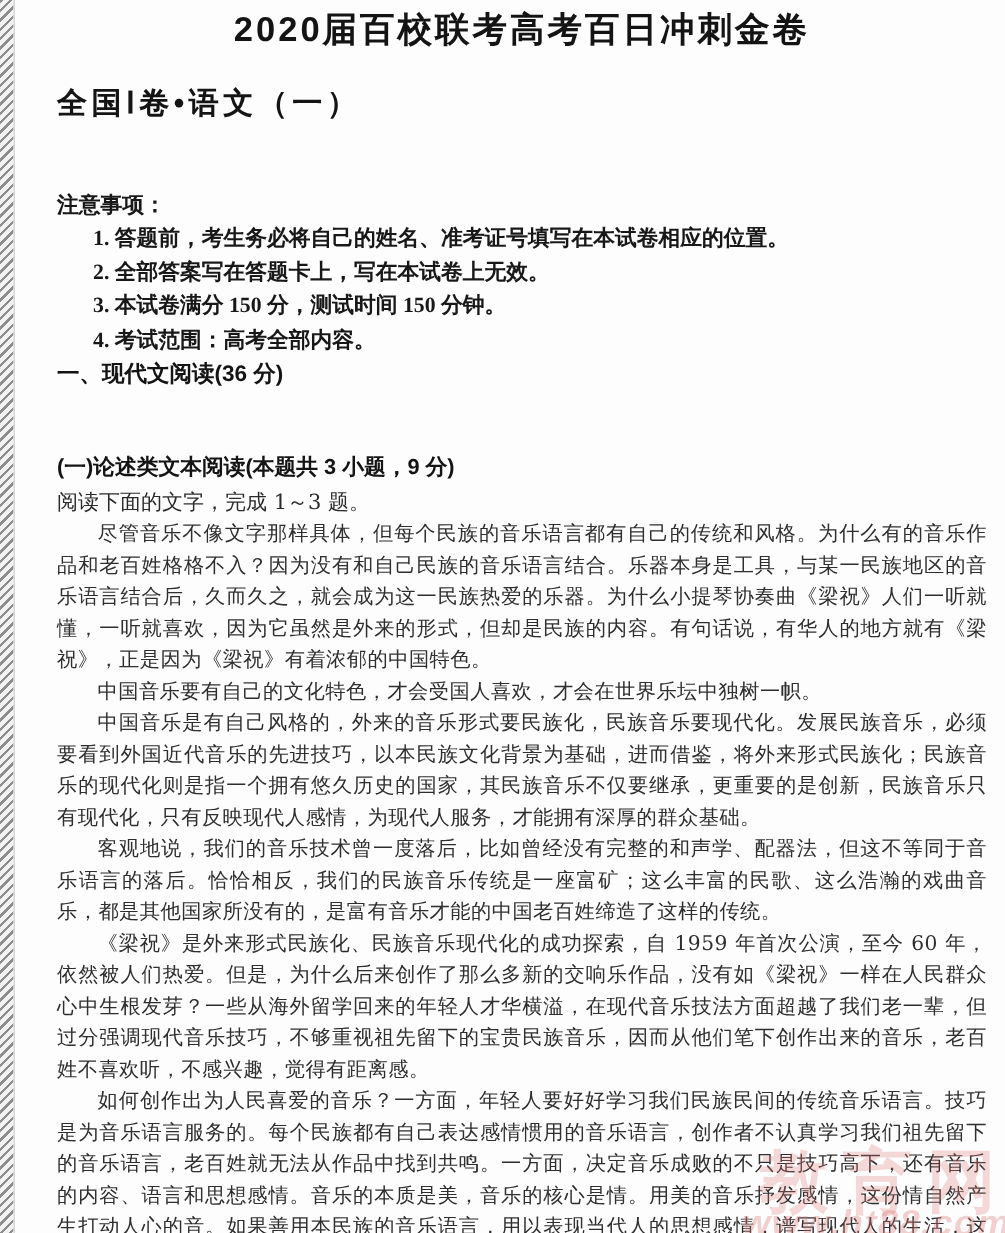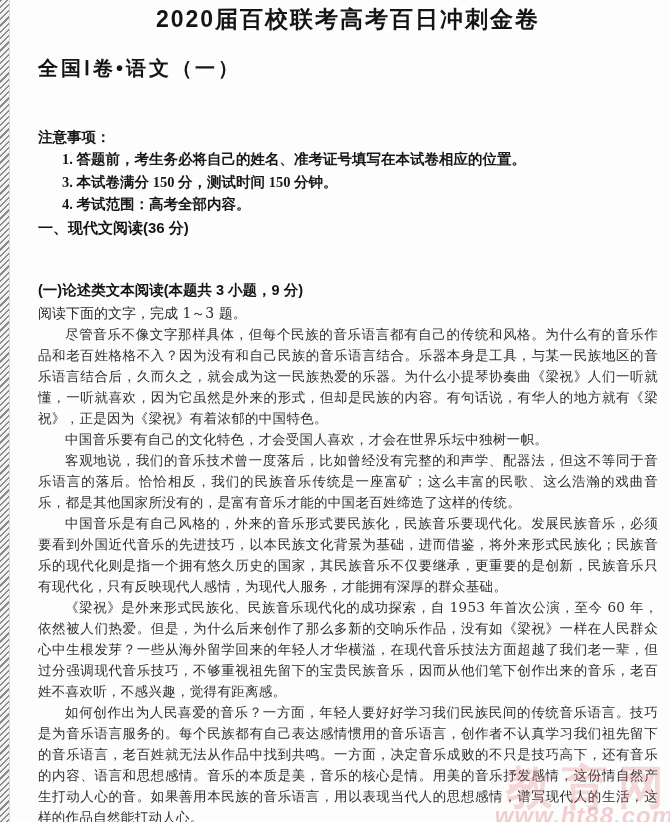--- a/index.html
+++ b/index.html
@@ -95,34 +95,35 @@
   <div class="edge"></div>
 
   <div class="content">
 
     <h1 class="title">2020届百校联考高考百日冲刺金卷</h1>
     <h2 class="subtitle">全国Ⅰ卷•语文（一）</h2>
 
     <div class="notice">
       <div class="notice-heading">注意事项：</div>
       <div class="notice-item">1. 答题前，考生务必将自己的姓名、准考证号填写在本试卷相应的位置。</div>
+      <div class="notice-item">2. 全部答案写在答题卡上，写在本试卷上无效。</div>
       <div class="notice-item">3. 本试卷满分 150 分，测试时间 150 分钟。</div>
       <div class="notice-item">4. 考试范围：高考全部内容。</div>
     </div>
 
     <div class="part-heading">一、现代文阅读(36 分)</div>
     <div class="sub-heading">(一)论述类文本阅读(本题共 3 小题，9 分)</div>
     <div class="instruction">阅读下面的文字，完成 1～3 题。</div>
 
     <div class="doc-body">
       <p>尽管音乐不像文字那样具体，但每个民族的音乐语言都有自己的传统和风格。为什么有的音乐作品和老百姓格格不入？因为没有和自己民族的音乐语言结合。乐器本身是工具，与某一民族地区的音乐语言结合后，久而久之，就会成为这一民族热爱的乐器。为什么小提琴协奏曲《梁祝》人们一听就懂，一听就喜欢，因为它虽然是外来的形式，但却是民族的内容。有句话说，有华人的地方就有《梁祝》，正是因为《梁祝》有着浓郁的中国特色。</p>
       <p>中国音乐要有自己的文化特色，才会受国人喜欢，才会在世界乐坛中独树一帜。</p>
+      <p>中国音乐是有自己风格的，外来的音乐形式要民族化，民族音乐要现代化。发展民族音乐，必须要看到外国近代音乐的先进技巧，以本民族文化背景为基础，进而借鉴，将外来形式民族化；民族音乐的现代化则是指一个拥有悠久历史的国家，其民族音乐不仅要继承，更重要的是创新，民族音乐只有现代化，只有反映现代人感情，为现代人服务，才能拥有深厚的群众基础。</p>
       <p>客观地说，我们的音乐技术曾一度落后，比如曾经没有完整的和声学、配器法，但这不等同于音乐语言的落后。恰恰相反，我们的民族音乐传统是一座富矿；这么丰富的民歌、这么浩瀚的戏曲音乐，都是其他国家所没有的，是富有音乐才能的中国老百姓缔造了这样的传统。</p>
-      <p>中国音乐是有自己风格的，外来的音乐形式要民族化，民族音乐要现代化。发展民族音乐，必须要看到外国近代音乐的先进技巧，以本民族文化背景为基础，进而借鉴，将外来形式民族化；民族音乐的现代化则是指一个拥有悠久历史的国家，其民族音乐不仅要继承，更重要的是创新，民族音乐只有现代化，只有反映现代人感情，为现代人服务，才能拥有深厚的群众基础。</p>
-      <p>《梁祝》是外来形式民族化、民族音乐现代化的成功探索，自 1953 年首次公演，至今 60 年，依然被人们热爱。但是，为什么后来创作了那么多新的交响乐作品，没有如《梁祝》一样在人民群众心中生根发芽？一些从海外留学回来的年轻人才华横溢，在现代音乐技法方面超越了我们老一辈，但过分强调现代音乐技巧，不够重视祖先留下的宝贵民族音乐，因而从他们笔下创作出来的音乐，老百姓不喜欢听，不感兴趣，觉得有距离感。</p>
+      <p>《梁祝》是外来形式民族化、民族音乐现代化的成功探索，自 1959 年首次公演，至今 60 年，依然被人们热爱。但是，为什么后来创作了那么多新的交响乐作品，没有如《梁祝》一样在人民群众心中生根发芽？一些从海外留学回来的年轻人才华横溢，在现代音乐技法方面超越了我们老一辈，但过分强调现代音乐技巧，不够重视祖先留下的宝贵民族音乐，因而从他们笔下创作出来的音乐，老百姓不喜欢听，不感兴趣，觉得有距离感。</p>
       <p>如何创作出为人民喜爱的音乐？一方面，年轻人要好好学习我们民族民间的传统音乐语言。技巧是为音乐语言服务的。每个民族都有自己表达感情惯用的音乐语言，创作者不认真学习我们祖先留下的音乐语言，老百姓就无法从作品中找到共鸣。一方面，决定音乐成败的不只是技巧高下，还有音乐的内容、语言和思想感情。音乐的本质是美，音乐的核心是情。用美的音乐抒发感情，这份情自然产生打动人心的音。如果善用本民族的音乐语言，用以表现当代人的思想感情，谱写现代人的生活，这样的作品自然能打动人心。</p>
     </div>
   </div>
 
   <div class="watermark">
     <span class="wm-brand">教育网</span>
     <span class="wm-url">www.ht88.com</span>
   </div>
 </div>
 

